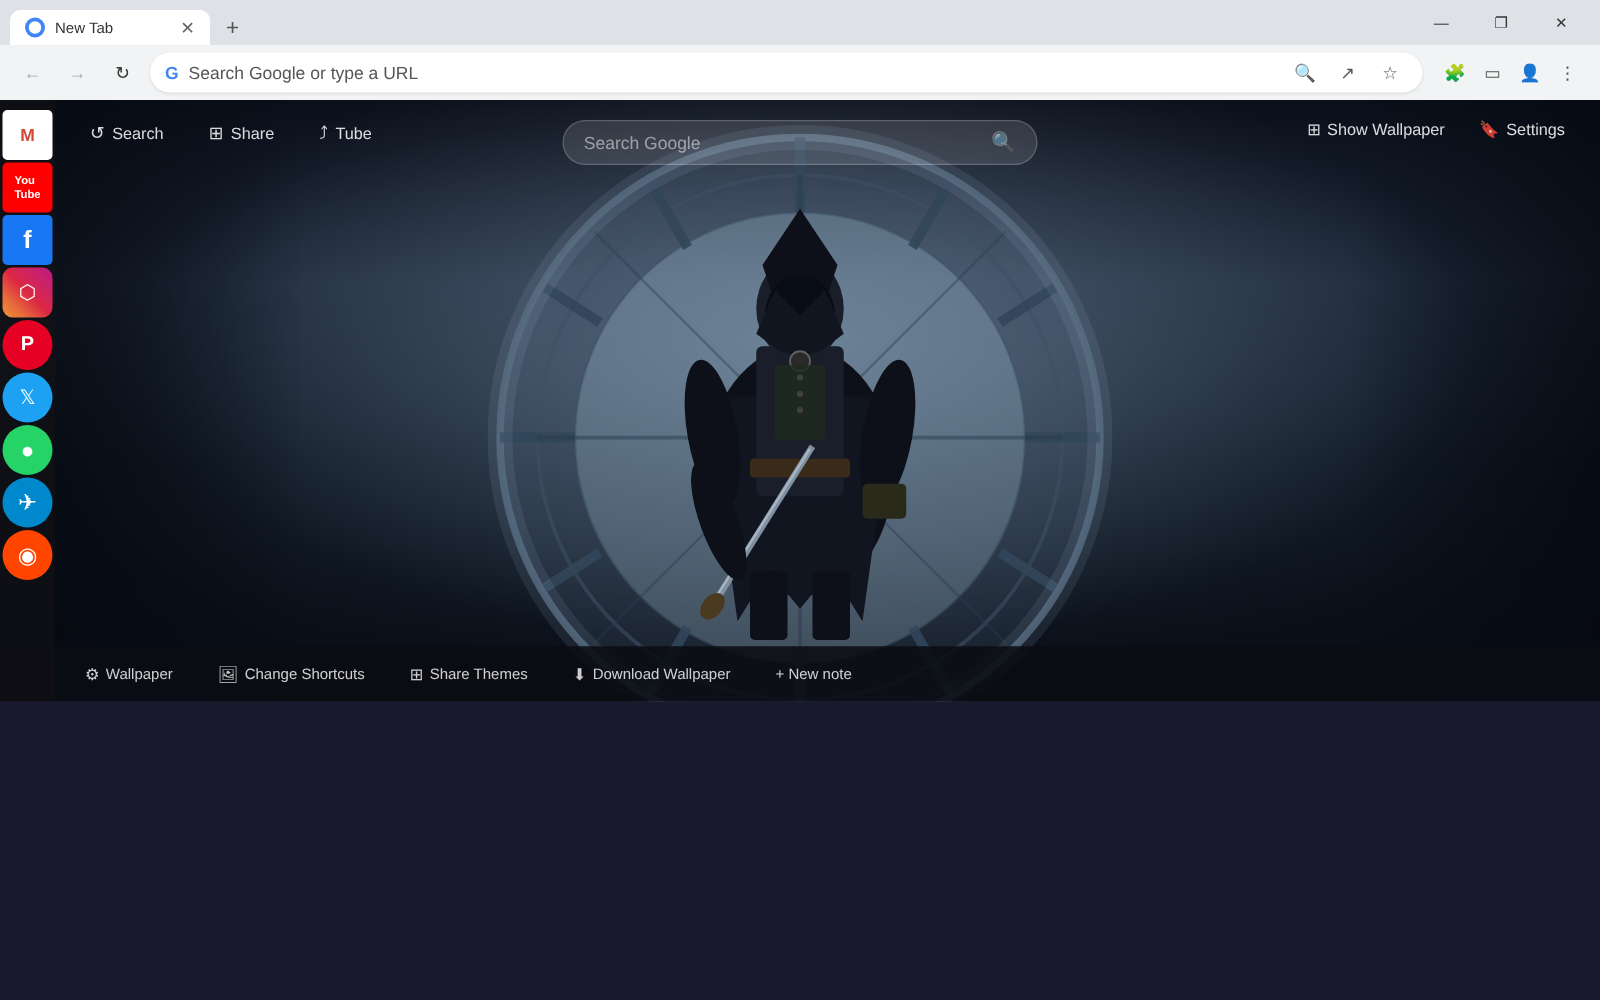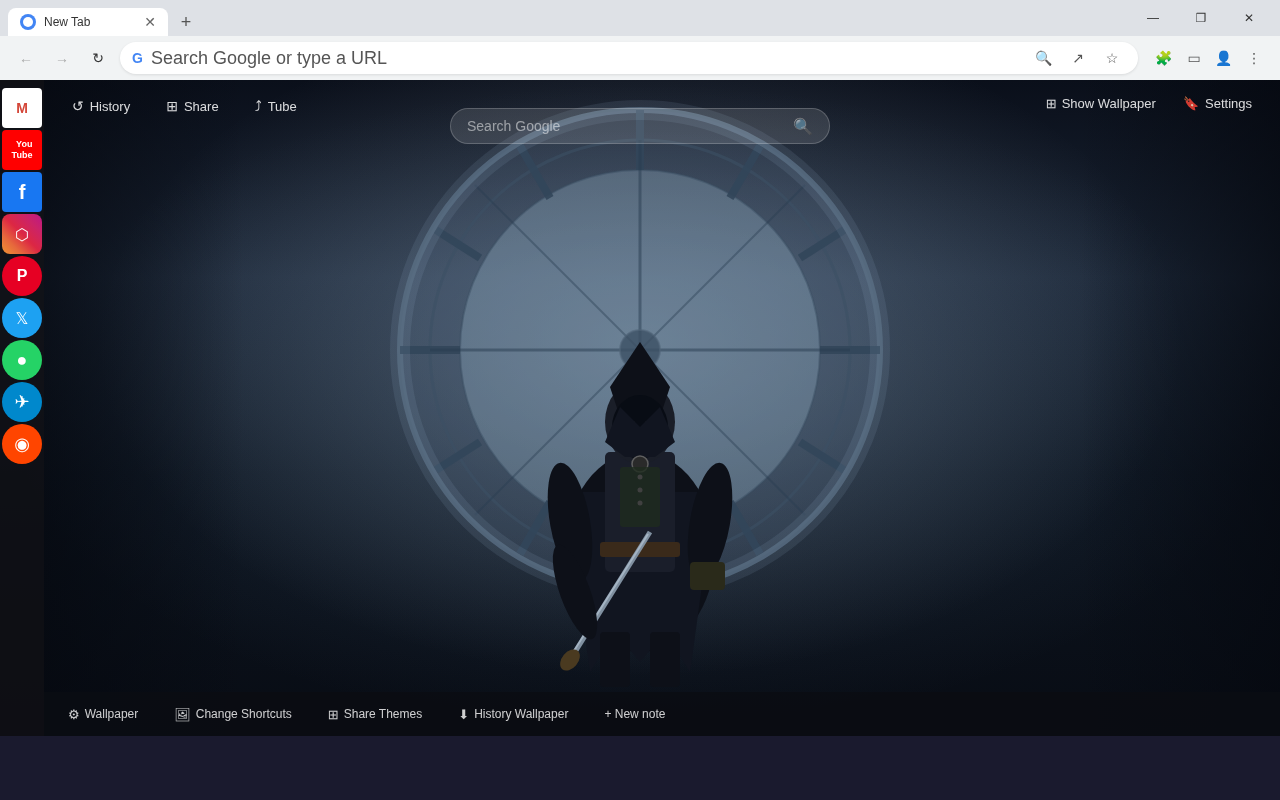--- a/index.html
+++ b/index.html
@@ -1,19 +1,19 @@
 <!DOCTYPE html>
 <html><head>
   <meta charset="utf-8">
   <style>
     * { margin: 0; padding: 0; box-sizing: border-box; }
     body { width: 1280px; height: 800px; overflow: hidden; font-family: Arial, sans-serif; background: #1a1a2e; }
 
     
-    .browser-frame { width: 1280px; height: 736px; display: flex; flex-direction: column; }
+    .browser-frame { width: 1280px; height: 561px; display: flex; flex-direction: column; }
 
     
     .title-bar {
       height: 36px;
       background: #dee1e6;
       display: flex;
       align-items: center;
       padding: 0 8px;
       gap: 4px;
     }
@@ -46,21 +46,21 @@
       gap: 8px;
     }
     .nav-btn { width: 28px; height: 28px; border-radius: 50%; display: flex; align-items: center; justify-content: center; cursor: pointer; color: #333; font-size: 14px; }
     .nav-btn.disabled { color: #aaa; cursor: default; }
     .address-input-wrap {
       flex: 1; height: 32px; background: #fff; border-radius: 20px;
       display: flex; align-items: center; padding: 0 12px; gap: 8px;
       box-shadow: 0 1px 3px rgba(0,0,0,0.1);
     }
     .google-icon { color: #4285f4; font-size: 14px; font-weight: bold; }
-    .address-text { flex: 1; font-size: 18px; color: #555; }
+    .address-text { flex: 1; font-size: 14px; color: #555; }
     .address-icons { display: flex; gap: 6px; align-items: center; }
     .addr-icon { width: 28px; height: 28px; border-radius: 50%; display: flex; align-items: center; justify-content: center; cursor: pointer; color: #555; font-size: 14px; }
     .toolbar-icons { display: flex; gap: 2px; align-items: center; margin-left: 4px; }
 
     
     .main-content {
       flex: 1;
       position: relative;
       overflow: hidden;
     }
@@ -130,21 +130,21 @@
       font-size: 13px;
       cursor: pointer;
       padding: 4px 8px;
       border-radius: 4px;
     }
     .top-btn-icon { font-size: 14px; }
 
     
     .search-bar-wrap {
       position: absolute;
-      top: 28px;
+      top: 16px;
       left: 50%;
       transform: translateX(-50%);
       width: 380px;
       height: 36px;
     }
     .search-bar {
       width: 100%;
       height: 100%;
       background: rgba(255,255,255,0.12);
       border: 1px solid rgba(255,255,255,0.2);
@@ -383,21 +383,21 @@
 
       <div class="dark-left"></div>
       <div class="dark-right"></div>
     </div>
 
     <div class="sidebar">
       <div class="sidebar-icon gmail">
         <span>M</span>
       </div>
       <div class="sidebar-icon youtube">
-        <span style="font-size:9px; line-height:1.2; text-align:right;">You<br>Tube</span>
+        <span style="font-size:9px; line-height:1.2; text-align:left;">You<br>Tube</span>
       </div>
       <div class="sidebar-icon facebook">
         <span>f</span>
       </div>
       <div class="sidebar-icon instagram">
         <span style="font-size:16px;">⬡</span>
       </div>
       <div class="sidebar-icon pinterest">
         <span>P</span>
       </div>
@@ -411,21 +411,21 @@
         <span>✈</span>
       </div>
       <div class="sidebar-icon reddit">
         <span>◉</span>
       </div>
     </div>
 
     <div class="content-topbar">
       <div class="top-btn">
         <span class="top-btn-icon">↺</span>
-        <span>History</span>
+        <span>Search</span>
       </div>
       <div class="top-btn">
         <span class="top-btn-icon">⊞</span>
         <span>Share</span>
       </div>
       <div class="top-btn">
         <span class="top-btn-icon">⤴</span>
         <span>Tube</span>
       </div>
     </div>
@@ -456,21 +456,21 @@
       <div class="bottom-btn">
         <span class="bottom-btn-icon">🖼</span>
         <span>Change Shortcuts</span>
       </div>
       <div class="bottom-btn">
         <span class="bottom-btn-icon">⊞</span>
         <span>Share Themes</span>
       </div>
       <div class="bottom-btn">
         <span class="bottom-btn-icon">⬇</span>
-        <span>History Wallpaper</span>
+        <span>Download Wallpaper</span>
       </div>
       <div class="bottom-btn">
         <span>+ New note</span>
       </div>
     </div>
 
   </div>
 </div>
 
 </body></html>

